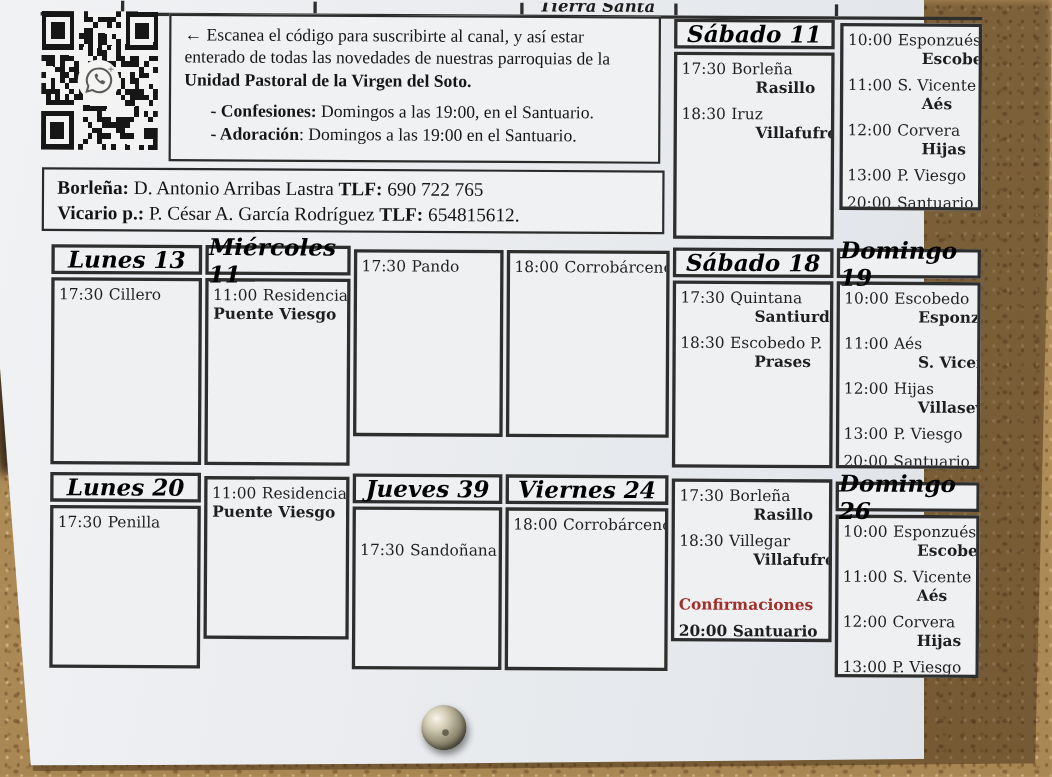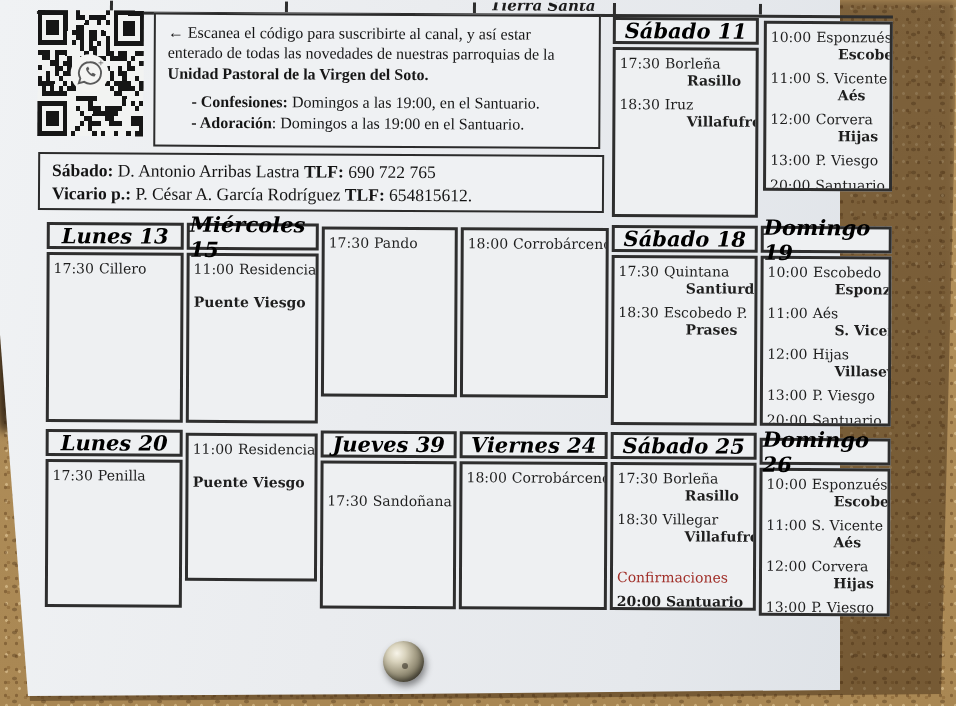--- a/index.html
+++ b/index.html
@@ -78,25 +78,25 @@
   }
   .daycell{
     box-sizing:border-box;border:3px solid #2e2e2e;margin-top:3px;background:#eef0f2;
     padding:5px 4px 14px 4px;font-size:14px;color:#1e1e1e;overflow:hidden;
   }
   .entry{margin:0 0 7px 0;line-height:1.22;white-space:nowrap;}
   .entry .time{margin-right:5px;}
   .entry .loc{display:inline-block;text-align:left;vertical-align:top;}
   .entry .line{display:block;}
   .entry .line + .line{padding-left:22px;font-weight:bold;}
-  .entry.flush .line + .line{display:block;margin-left:-45px;padding-left:0;margin-top:16px;}
+  .entry.flush .line + .line{display:block;margin-left:-45px;padding-left:0;}
   .entry.gap{margin-top:24px;}
   .entry.bold, .bold{font-weight:bold;}
   .entry.red{color:#a1302a;}
-  .entry.heading{font-weight:normal;}
+  .entry.heading{font-weight:bold;}
   
   .pushpin{
     position:absolute;left:383px;top:641px;width:41px;height:41px;border-radius:50%;
     background:radial-gradient(circle at 34% 30%, #f7f4e9 0%, #d9d3bd 22%, #a9a28a 45%, #7b755f 68%, #4a453a 88%, #2e2b23 100%);
     box-shadow:2px 4px 7px rgba(0,0,0,.45), inset -2px -3px 5px rgba(0,0,0,.35);
   }
   .pushpin .dot{
     position:absolute;left:19px;top:22px;width:6px;height:6px;border-radius:50%;
     background:rgba(40,35,25,.55);filter:blur(.5px);
   }
@@ -317,21 +317,21 @@
       </div>
     </div>
 
     <div class="subscribe-box">
       <p class="para"><span>←</span><span> Escanea el código para suscribirte al canal, y así estar enterado de todas las novedades de nuestras parroquias de la </span><b>Unidad Pastoral de la Virgen del Soto.</b></p>
       <p class="bullet"><b>- Confesiones:</b><span> Domingos a las 19:00, en el Santuario.</span></p>
       <p class="bullet"><b>- Adoración</b><span>: Domingos a las 19:00 en el Santuario.</span></p>
     </div>
 
     <div class="contact-box">
-      <p><b>Sábado:</b><span> D. Antonio Arribas Lastra </span><b>TLF:</b><span> 690 722 765</span></p>
+      <p><b>Borleña:</b><span> D. Antonio Arribas Lastra </span><b>TLF:</b><span> 690 722 765</span></p>
       <p><b>Vicario p.:</b><span> P. César A. García Rodríguez </span><b>TLF:</b><span> 654815612.</span></p>
     </div>
 
     <div class="daycol" style="left:576px;top:14px;width:146px">
       <div class="dayhdr">Sábado 11</div>
       <div class="daycell" style="height:170px">
           <div class="entry"><span class="time">17:30</span><span class="loc"><span class="line">Borleña</span><span class="line">Rasillo</span></span></div>
           <div class="entry"><span class="time">18:30</span><span class="loc"><span class="line">Iruz</span><span class="line">Villafufre</span></span></div>
         </div>
     </div>
@@ -345,21 +345,21 @@
         </div>
     </div>
 
     <div class="daycol" style="left:11px;top:222px;width:137px">
       <div class="dayhdr">Lunes 13</div>
       <div class="daycell" style="height:170px">
           <div class="entry"><span class="time">17:30</span><span class="loc"><span class="line">Cillero</span></span></div>
         </div>
     </div>
     <div class="daycol" style="left:151px;top:222px;width:132px">
-      <div class="dayhdr">Miércoles 15</div>
+      <div class="dayhdr">Miércoles 11</div>
       <div class="daycell" style="height:170px">
           <div class="entry flush"><span class="time">11:00</span><span class="loc"><span class="line">Residencia</span><span class="line">Puente Viesgo</span></span></div>
         </div>
     </div>
     <div class="daycol" style="left:286px;top:222px;width:136px">
       <div class="daycell" style="height:170px">
           <div class="entry"><span class="time">17:30</span><span class="loc"><span class="line">Pando</span></span></div>
         </div>
     </div>
     <div class="daycol" style="left:425px;top:222px;width:148px">
@@ -402,21 +402,20 @@
           <div class="entry gap"><span class="time">17:30</span><span class="loc"><span class="line">Sandoñana</span></span></div>
         </div>
     </div>
     <div class="daycol" style="left:425px;top:429px;width:148px">
       <div class="dayhdr">Viernes 24</div>
       <div class="daycell" style="height:148px">
           <div class="entry"><span class="time">18:00</span><span class="loc"><span class="line">Corrobárceno</span></span></div>
         </div>
     </div>
     <div class="daycol" style="left:576px;top:429px;width:146px">
-      <div class="dayhdr">Sábado 25</div>
       <div class="daycell" style="height:148px">
           <div class="entry"><span class="time">17:30</span><span class="loc"><span class="line">Borleña</span><span class="line">Rasillo</span></span></div>
           <div class="entry"><span class="time">18:30</span><span class="loc"><span class="line">Villegar</span><span class="line">Villafufre</span></span></div>
           <div class="entry bold red gap heading">Confirmaciones</div>
           <div class="entry bold"><span class="time">20:00</span><span class="loc"><span class="line">Santuario</span></span></div>
         </div>
     </div>
     <div class="daycol" style="left:725px;top:434px;width:131px">
       <div class="dayhdr">Domingo 26</div>
       <div class="daycell" style="height:148px">

